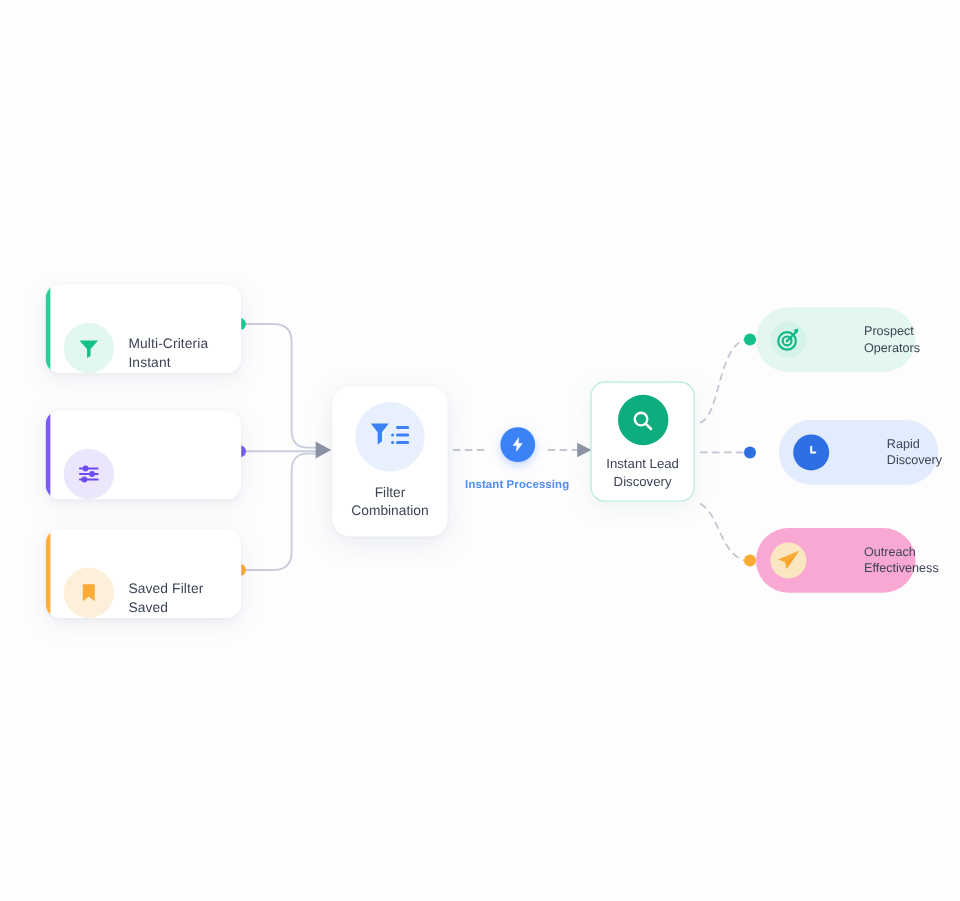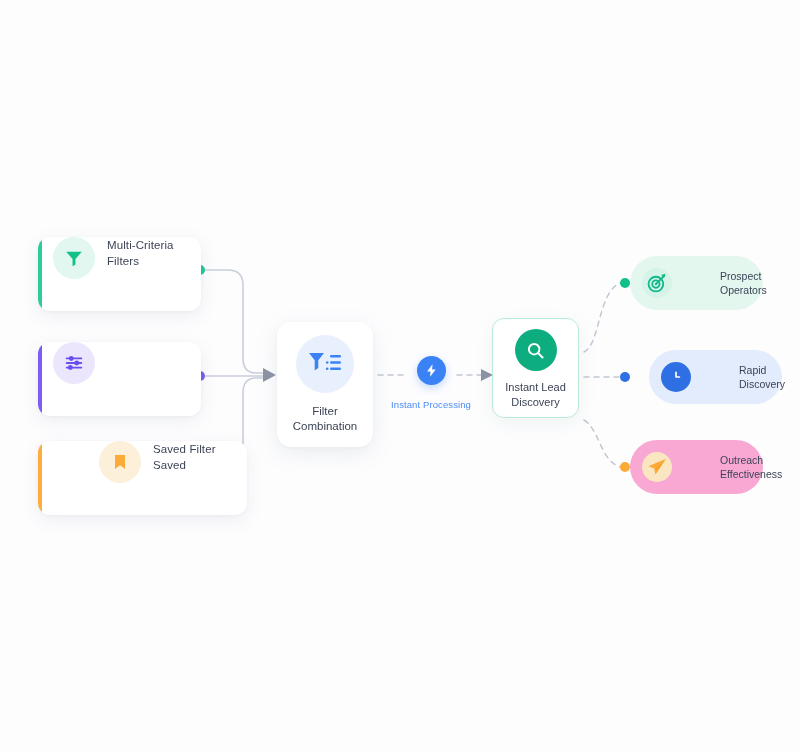--- a/index.html
+++ b/index.html
@@ -30,21 +30,21 @@
   
   .in-card {
     position: absolute;
     width: 163px;
     height: 74px;
     background: #ffffff;
     border-radius: 12px;
     box-shadow: 0 5px 18px rgba(110, 120, 150, 0.11),
                 0 1px 3px rgba(110, 120, 150, 0.06);
     display: flex;
-    align-items: flex-start;
+    align-items: flex-end;
     overflow: hidden;
   }
   .accent {
     position: absolute;
     left: 0;
     top: 0;
     bottom: 0;
     width: 4px;
     border-radius: 12px 0 0 12px;
   }
@@ -62,21 +62,21 @@
     margin-left: 12px;
     font-size: 11.5px;
     line-height: 16px;
     color: #3c4456;
     letter-spacing: 0.1px;
     max-width: 85px;
   }
 
   #card-filters   { left: 38px;  top: 237px; }
   #card-operators { left: 38px;  top: 342px; }
-  #card-saved     { left: 38px;  top: 441px; padding-left: 46px; }
+  #card-saved     { left: 38px;  top: 441px; }
 
   
   #card-combination {
     position: absolute;
     left: 277px;
     top: 322px;
     width: 96px;
     height: 125px;
     background: #ffffff;
     border-radius: 14px;
@@ -125,20 +125,21 @@
     align-items: center;
     justify-content: center;
     box-shadow: 0 3px 8px rgba(59, 130, 246, 0.3);
   }
   #instant-processing .ip-label {
     margin-top: 14px;
     font-size: 9.5px;
     color: #4e8cf5;
     white-space: nowrap;
     letter-spacing: 0.1px;
+    font-weight: bold;
   }
 
   
   #card-discovery {
     position: absolute;
     left: 492px;
     top: 318px;
     width: 87px;
     height: 100px;
     background: #ffffff;
@@ -233,21 +234,21 @@
 
   <div class="in-card" id="card-filters">
     <div class="accent" style="background:#2fcc9b"></div>
     <div class="in-icon" style="background:#e1f7ef">
       <svg width="22" height="22" viewBox="0 0 24 24" aria-hidden="true">
         <path d="M3.5 5.2h17L13.6 13v6.2l-3.2 1.9V13L3.5 5.2z" fill="#14c08a"></path>
       </svg>
     </div>
     <div class="in-label">
       <div>Multi-Criteria</div>
-      <div>Filters</div>
+      <div>Instant</div>
     </div>
   </div>
 
   <div class="in-card" id="card-operators">
     <div class="accent" style="background:#7c5cf5"></div>
     <div class="in-icon" style="background:#ece6fd">
       <svg width="22" height="22" viewBox="0 0 24 24" aria-hidden="true">
         <g stroke="#6c4df0" stroke-width="2" stroke-linecap="round">
           <line x1="4" y1="7" x2="20" y2="7"></line>
           <line x1="4" y1="12" x2="20" y2="12"></line>

